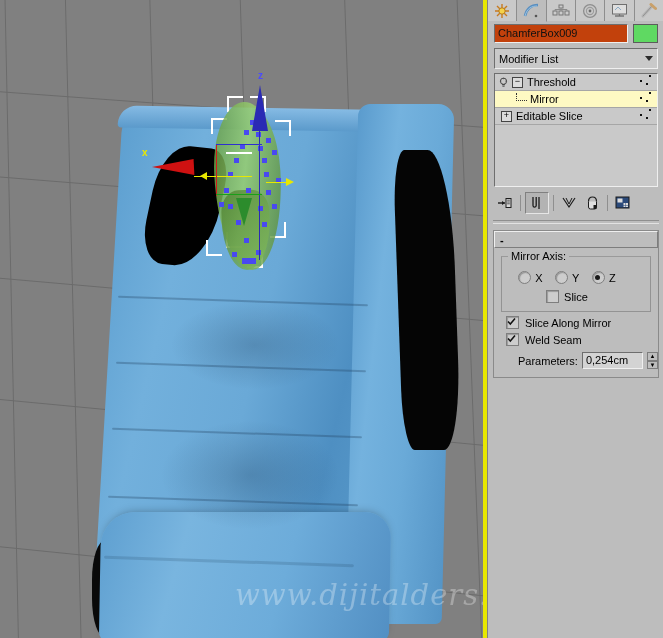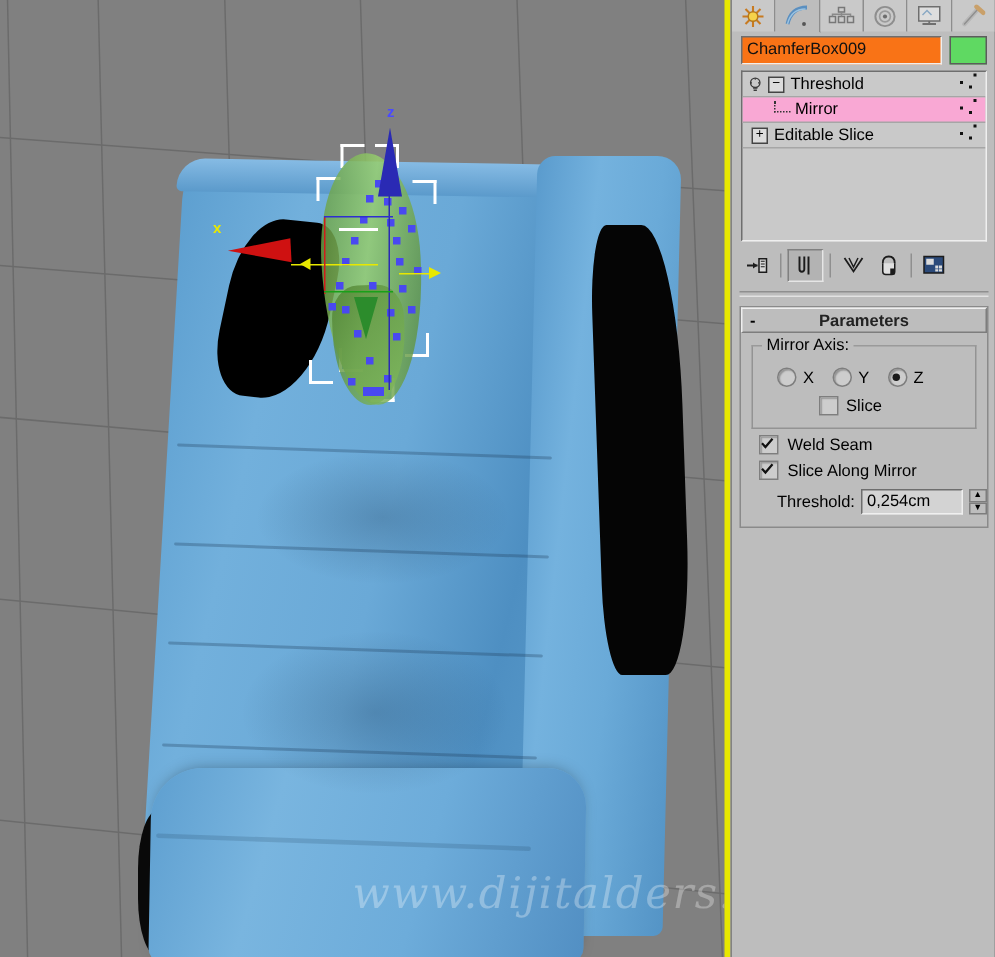--- a/index.html
+++ b/index.html
@@ -81,21 +81,21 @@
   
   #divider{position:absolute;left:483px;top:0;width:4px;height:638px;background:#e8e800;}
   #panel{position:absolute;left:487px;top:0;width:176px;height:638px;background:#bdbdbd;
          border-left:1px solid #828282;}
 
   #tabbar{height:21px;background:#bdbdbd;display:flex;align-items:flex-start;}
   .tab{width:34px;height:21px;background:#c9c9c9;border-right:1px solid #8d8d8d;
        display:flex;align-items:center;justify-content:center;}
   .tab.active{background:#bdbdbd;border-bottom:1px solid #bdbdbd;}
   #name-row{display:flex;align-items:center;margin:3px 6px 0 6px;}
-  #name-field{flex:1;height:17px;background:#f97316;border:1px solid #6e6e6e;
+  #name-field{flex:1;height:17px;background:#c2410c;border:1px solid #6e6e6e;
       border-right-color:#efefef;border-bottom-color:#efefef;
       padding:0 3px;line-height:17px;font-size:11px;color:#111;}
   #color-swatch{width:23px;height:17px;margin-left:5px;border:1px solid #5c5c5c;}
 
   #modlist-row{margin:5px 6px 0 6px;height:19px;background:#c9c9c9;
       border:1px solid #6e6e6e;border-right-color:#efefef;border-bottom-color:#efefef;
       display:flex;align-items:center;justify-content:space-between;padding:0 4px;}
   #modlist-label{font-size:11px;}
   .chev{width:0;height:0;border-left:4px solid transparent;border-right:4px solid transparent;
         border-top:5px solid #2b2b2b;}
@@ -309,39 +309,43 @@
           <path d="M11 1.5 L15.5 5.5" stroke="#c9a06a" stroke-width="3" stroke-linecap="round"></path>
         </svg>
       </div>
     </div>
 
     <div id="name-row">
       <div id="name-field">ChamferBox009</div>
       <div id="color-swatch" style="background:#5fd962;"></div>
     </div>
 
+    <div id="modlist-row">
+      <span id="modlist-label">Modifier List</span>
+      <span class="chev"></span>
+    </div>
 
     <div id="stack">
 
       <div class="stack-row">
         <svg class="bulb" viewBox="0 0 12 12">
           <circle cx="6" cy="4.6" r="3.4" fill="none" stroke="#3a3a3a" stroke-width="1"></circle>
           <path d="M4.4 8.4h3.2M4.8 10h2.4" stroke="#3a3a3a" stroke-width="1"></path>
           <path d="M6 1.2v1.2M2.6 4.6h1M9 4.6h-1" stroke="#3a3a3a" stroke-width=".8"></path>
         </svg>
         <span class="pm">−</span>
         <span class="stack-label">Threshold</span>
         <span class="dots">
           <i style="left:13px;top:0;"></i>
             <i style="left:4px;top:5px;"></i>
             <i style="left:10px;top:8px;"></i>
         </span>
       </div>
 
-      <div class="stack-row sel" style="background: #f9a8d4;">
+      <div class="stack-row sel" style="background: #fef9c3;">
         <span style="display:inline-block;width:16px;"></span>
         <span style="border-left:1px dotted #333;border-bottom:1px dotted #333;width:10px;height:7px;margin:-5px 3px 0 2px;display:inline-block;"></span>
         <span class="stack-label">Mirror</span>
         <span class="dots">
           <i style="left:13px;top:0;"></i>
             <i style="left:4px;top:5px;"></i>
             <i style="left:10px;top:8px;"></i>
         </span>
       </div>
 
@@ -400,21 +404,20 @@
             </g>
         </svg>
       </div>
     </div>
 
     <div id="panel-sep"></div>
 
     <div id="rollout">
       <div id="rollout-head">
         <span id="rollout-minus">-</span>
-        <span id="rollout-title">Parameters</span>
       </div>
 
       <div class="groupbox">
         <span class="group-title">Mirror Axis:</span>
 
         <div class="radio-row">
           <label class="radio">
             <span class="rcircle"></span>
             <span>X</span>
           </label>
@@ -433,34 +436,34 @@
           <span>Slice</span>
         </div>
       </div>
 
       <div class="chk-row">
         <span class="cbox on">
           <svg width="11" height="11" viewBox="0 0 11 11" style="position:absolute;left:-1px;top:-1px;">
             <path d="M2 5.5 L4.3 8 L9 2.5" stroke="#111" stroke-width="1.5" fill="none"></path>
           </svg>
         </span>
-        <span>Weld Seam</span>
+        <span>Slice Along Mirror</span>
       </div>
 
       <div class="chk-row">
         <span class="cbox on">
           <svg width="11" height="11" viewBox="0 0 11 11" style="position:absolute;left:-1px;top:-1px;">
             <path d="M2 5.5 L4.3 8 L9 2.5" stroke="#111" stroke-width="1.5" fill="none"></path>
           </svg>
         </span>
-        <span>Slice Along Mirror</span>
+        <span>Weld Seam</span>
       </div>
 
       <div id="thr-row">
-        <span>Threshold:</span>
+        <span>Parameters:</span>
         <span id="thr-field">0,254cm</span>
         <span id="thr-spin">
           <div>▲</div>
           <div>▼</div>
         </span>
       </div>
     </div>
   </div>
 </div>
 

